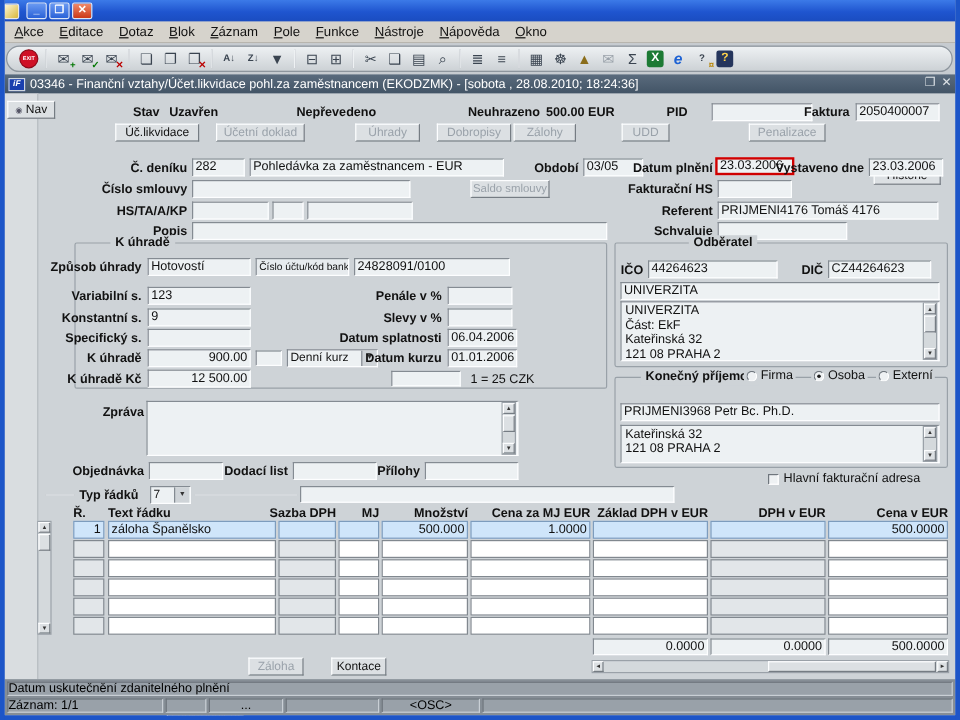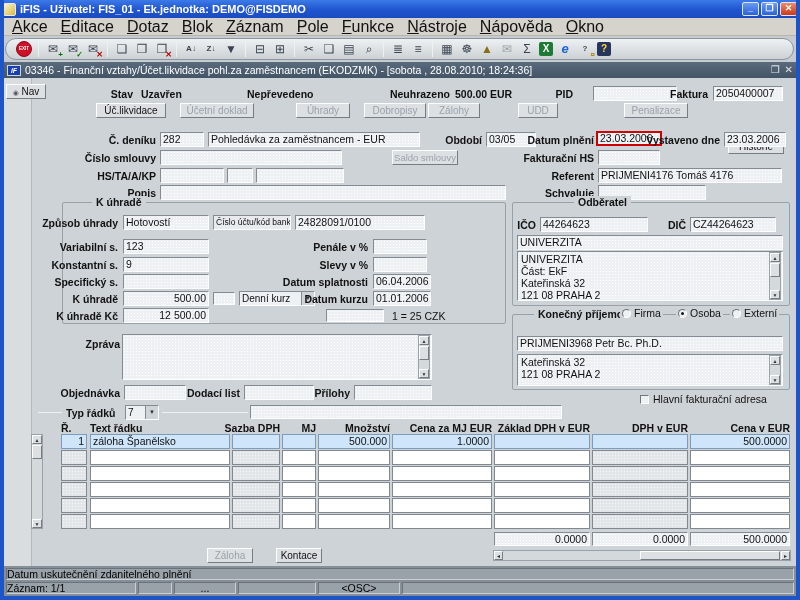--- a/index.html
+++ b/index.html
@@ -14,21 +14,21 @@
   .appicon{width:13px;height:13px;margin-right:4px;border:1px solid #e8e8e8;border-radius:2px;
     background:linear-gradient(135deg,#fdf6d8,#d8b83a);}
   .tb-title{flex:1;white-space:nowrap;overflow:hidden;}
   .wbtn{width:17px;height:14px;margin-left:2px;border:1px solid #dce6f8;border-radius:2px;
     background:linear-gradient(#6a9af2,#2a62d8);color:#fff;font-size:9px;line-height:11px;
     text-align:center;font-weight:bold;}
   .wbtn.close{background:linear-gradient(#f08a6a,#cc3918);}
   
   .menubar{position:absolute;left:0;top:18px;width:792px;height:18px;background:#d6d3cc;
     border-bottom:1px solid #b8b5ae;display:flex;align-items:center;gap:13px;padding:0 8px;
-    font-size:16px;color:#111;}
+    font-size:11px;color:#111;}
   .menu-item{white-space:nowrap;}
   .menu-item::first-letter{text-decoration:underline;}
   
   .toolbarwrap{position:absolute;left:0;top:36px;width:792px;height:26px;background:#c6cbd0;}
   .toolbar{position:absolute;left:1px;top:2px;width:789px;height:22px;border:1px solid #8d959d;
     border-radius:11px;background:linear-gradient(#eef1f3,#ccd1d5);
     display:flex;align-items:center;gap:4px;padding:0 10px;}
   .tb-icon{position:relative;width:16px;height:16px;display:flex;align-items:center;justify-content:center;
     font-size:12px;color:#3a4450;}
   .tb-glyph{line-height:16px;}
@@ -120,21 +120,20 @@
     padding:0 0;white-space:nowrap;overflow:hidden;}
   .st-cell.c{text-align:center;}
 </style>
 </head>
 <body>
 
 <div id="app">
 
   <div class="titlebar">
     <span class="appicon"></span>
-    <span class="tb-title">iFIS - Uživatel: FIS_01 - Ek.jednotka: DEMO@FISDEMO</span>
     <span class="wbtn">_</span>
     <span class="wbtn">❐</span>
     <span class="wbtn close">✕</span>
   </div>
 
   <div class="menubar">
     <span class="menu-item">Akce</span>
     <span class="menu-item">Editace</span>
     <span class="menu-item">Dotaz</span>
     <span class="menu-item">Blok</span>
@@ -317,21 +316,21 @@
     <div class="fld" style="left:369px;top:161px;width:54px;"></div>
     <span class="lbl r" style="left:28px;top:181px;width:86px;">Konstantní s.</span>
     <div class="fld" style="left:119px;top:179px;width:86px;">9</div>
     <span class="lbl r" style="left:276px;top:181px;width:88px;">Slevy v %</span>
     <div class="fld" style="left:369px;top:179px;width:54px;"></div>
     <span class="lbl r" style="left:28px;top:198px;width:86px;">Specifický s.</span>
     <div class="fld" style="left:119px;top:196px;width:86px;"></div>
     <span class="lbl r" style="left:262px;top:198px;width:102px;">Datum splatnosti</span>
     <div class="fld" style="left:369px;top:196px;width:58px;">06.04.2006</div>
     <span class="lbl r" style="left:28px;top:215px;width:86px;">K úhradě</span>
-    <div class="fld ar" style="left:119px;top:213px;width:86px;">500.00</div>
+    <div class="fld ar" style="left:119px;top:213px;width:86px;">900.00</div>
     <div class="fld" style="left:209px;top:214px;width:22px;height:13px;"></div>
     <div class="dd" style="left:235px;top:213px;width:76px;">Denní kurz</div>
     <span class="lbl r" style="left:296px;top:215px;width:68px;">Datum kurzu</span>
     <div class="fld" style="left:369px;top:213px;width:58px;">01.01.2006</div>
     <span class="lbl r" style="left:28px;top:232px;width:86px;">K úhradě Kč</span>
     <div class="fld ar" style="left:119px;top:230px;width:86px;">12 500.00</div>
     <div class="fld" style="left:322px;top:231px;width:58px;height:13px;"></div>
     <span class="lbl n" style="left:388px;top:232px;width:100px;">1  = 25 CZK</span>
 
     <div class="grp" style="left:508px;top:124px;width:278px;height:104px;"></div>

